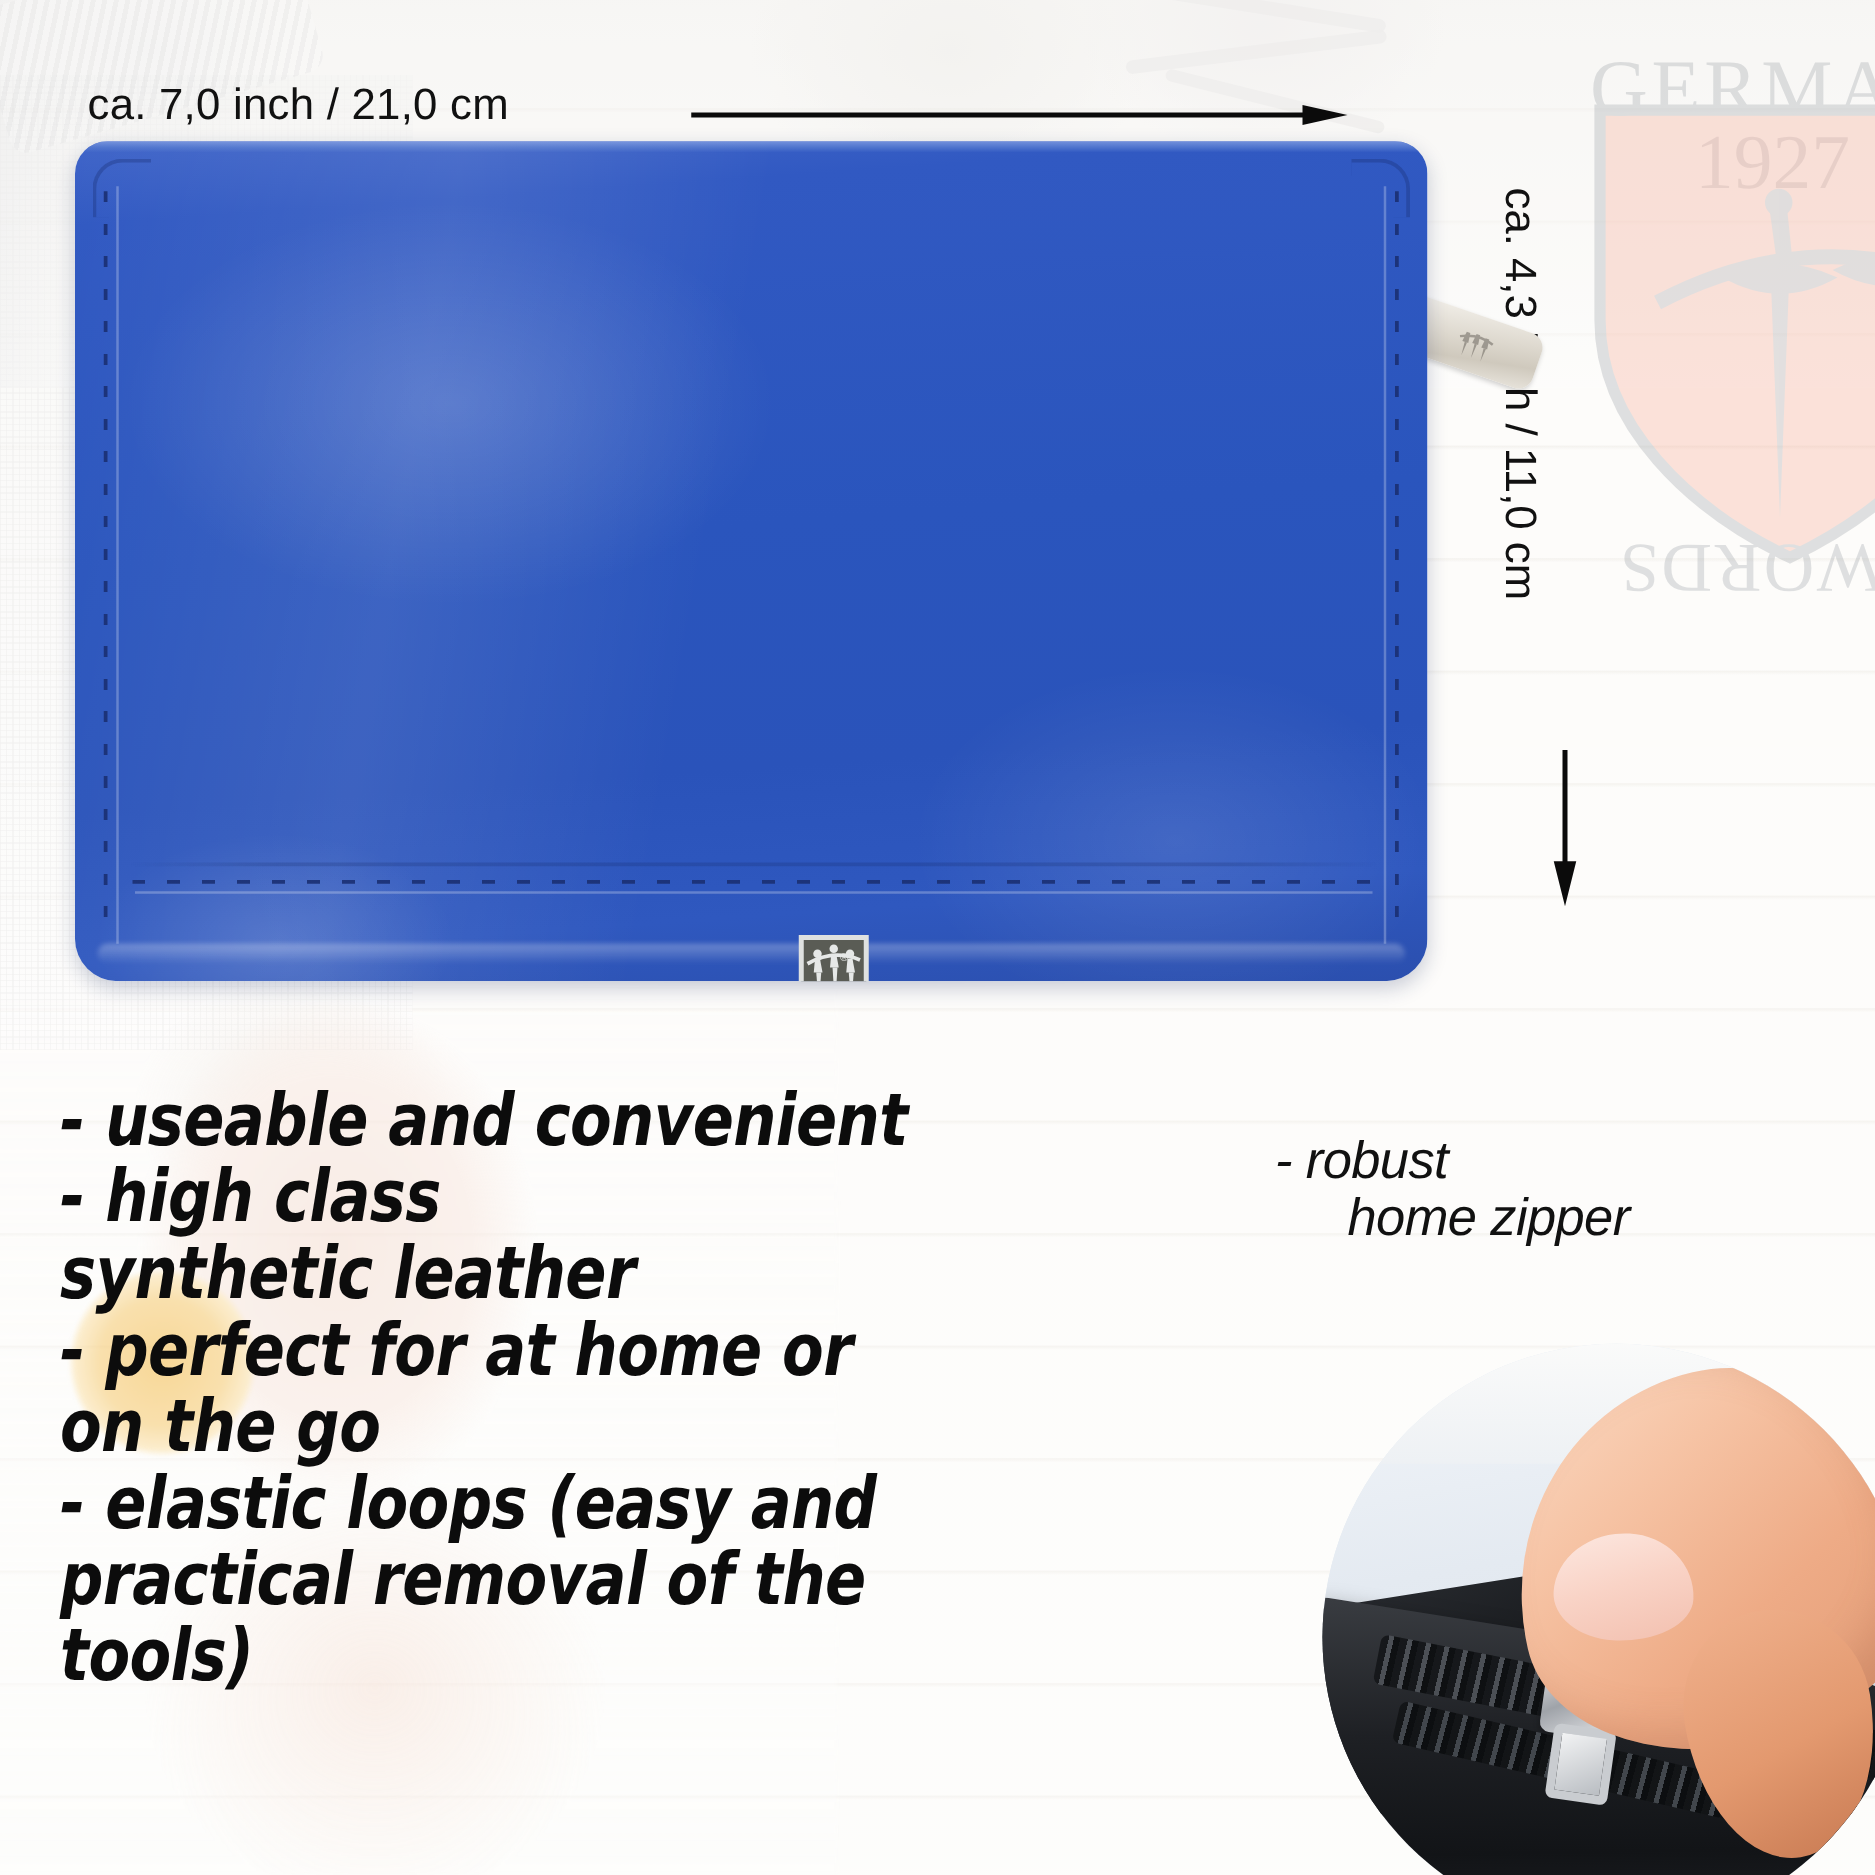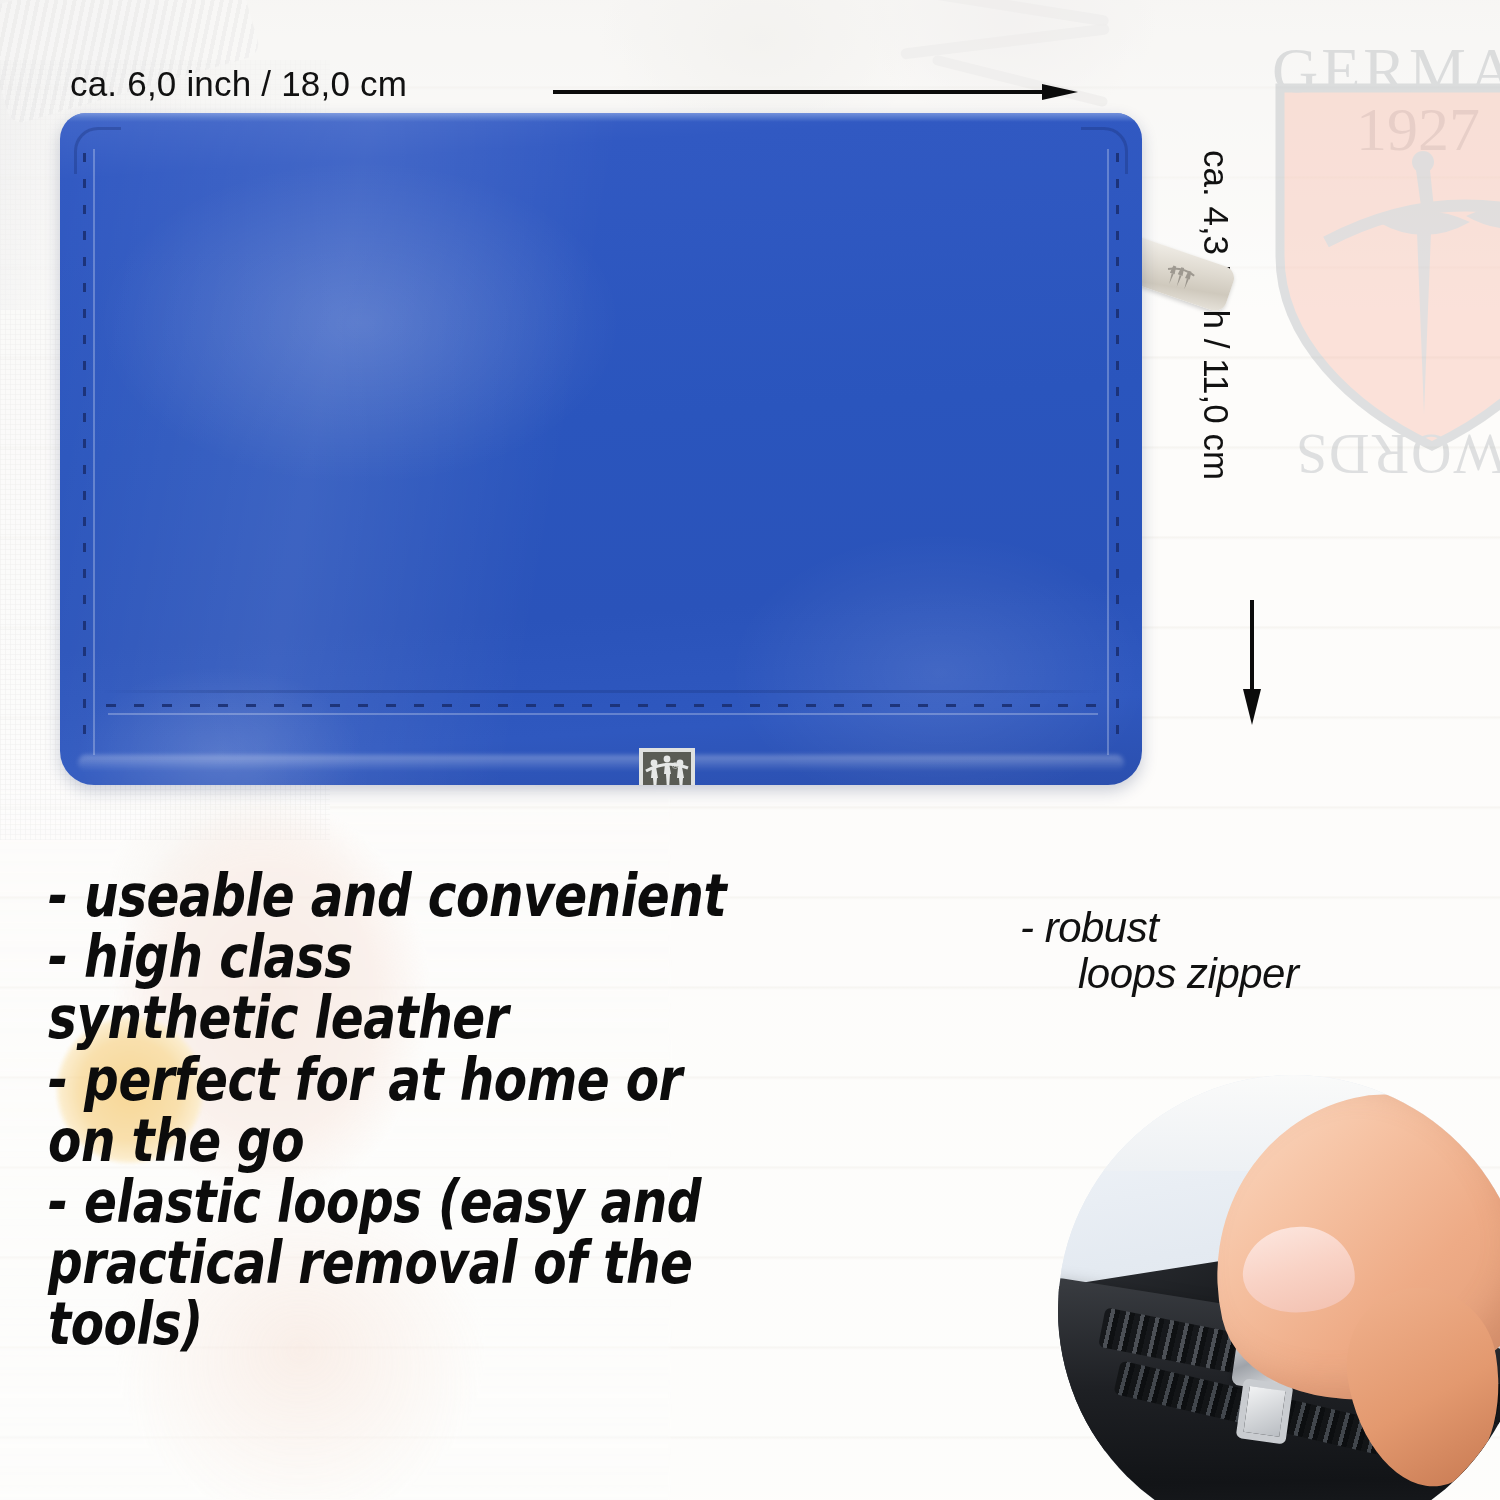--- a/index.html
+++ b/index.html
@@ -297,21 +297,21 @@
         <path d="M238 154 l14 0 l6 58 l-12 0 z"></path>
         <circle cx="245" cy="146" r="11"></circle>
         <path d="M200 206 q45 -22 92 0 q-46 26 -92 0 z"></path>
         <path d="M239 216 l14 0 l-7 186 z"></path>
         <path d="M60 232 q110 -58 222 -24" stroke="#9aa0a6" stroke-width="12" fill="none"></path>
       </g>
     </svg>
     <div class="wm-text-bottom">3 SWORDS</div>
   </div>
 
-  <div class="dim-label-top">ca. 6,0 inch / 18,0 cm</div>
+  <div class="dim-label-top">ca. 7,0 inch / 21,0 cm</div>
   <div class="arrow-h">
     <div class="shaft"></div>
       <div class="head"></div>
   </div>
 
   <div class="dim-label-right">ca. 4,3 inch / 11,0 cm</div>
   <div class="arrow-v">
     <div class="shaft"></div>
       <div class="head"></div>
   </div>
@@ -373,21 +373,21 @@
     <div class="row">synthetic leather</div>
     <div class="row">- perfect for at home or</div>
     <div class="row">on the go</div>
     <div class="row">- elastic loops (easy and</div>
     <div class="row">practical removal of the</div>
     <div class="row">tools)</div>
   </div>
 
   <div class="bullets-right">
     <div class="row">- robust</div>
-    <div class="row indent">loops zipper</div>
+    <div class="row indent">home zipper</div>
   </div>
 
   <div class="inset">
     <div class="inset-bg"></div>
     <div class="inset-topstrip"></div>
     <div class="case-lid"></div>
     <div class="case"></div>
     <div class="zipper-teeth"></div>
     <div class="zipper-teeth2"></div>
     <div class="slider">

